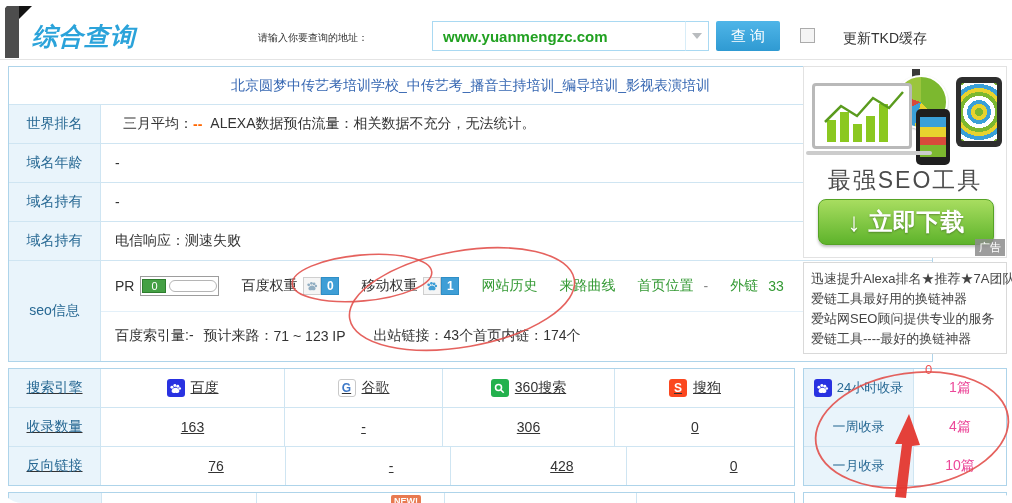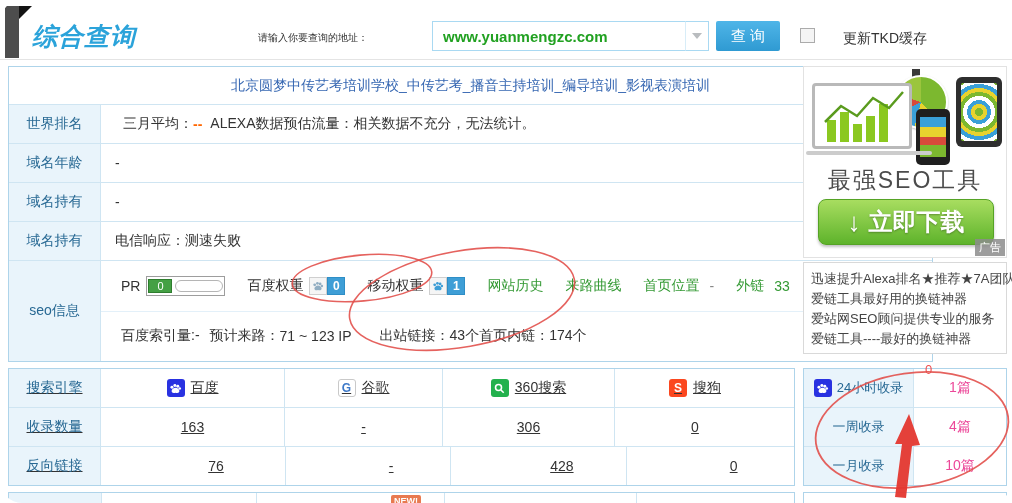--- a/index.html
+++ b/index.html
@@ -35,21 +35,21 @@
   .ov-row:last-child{border-bottom:none;}
   .ov-title-row{height:37px;align-items:center;justify-content:center;}
   .site-title{color:#3667b2;font-size:14px;cursor:pointer;}
   .ov-label{width:92px;background:#e9f4fb;border-right:1px solid #cfe5f2;color:#276893;
             font-size:14px;display:flex;align-items:center;justify-content:center;flex:none;
             box-sizing:border-box;}
   .ov-val{flex:1;display:flex;align-items:center;padding-left:14px;font-size:14px;color:#333;}
   .orange{color:#ff6600;font-weight:bold;margin:0 8px 0 0;}
   .seo-row{height:100px;}
   .seo-content{flex:1;display:flex;flex-direction:column;}
-  .seo-line{flex:1;display:flex;align-items:center;padding-left:20px;font-size:14px;}
+  .seo-line{flex:1;display:flex;align-items:center;padding-left:14px;font-size:14px;}
   .seo-line2{border-top:1px solid #e3f0f9;}
   .glink{color:#339933;cursor:pointer;}
   .dash{color:#888;}
   .pr-widget{display:inline-flex;align-items:center;border:1px solid #9d9d9d;padding:1px;
              height:16px;margin:0 22px 0 6px;background:#fff;}
   .pr-num{background:#44a044;border:1px solid #2e7d2e;color:#fff;font-size:11px;width:22px;
           height:12px;line-height:12px;text-align:center;margin-right:3px;}
   .pr-track{width:46px;height:10px;border:1px solid #b5b5b5;border-radius:6px;background:#fff;}
   .wbadge{display:inline-flex;margin:0 22px 0 6px;}
   .paw-box{width:18px;height:18px;background:#f5f5f5;border:1px solid #cfcfcf;box-sizing:border-box;

